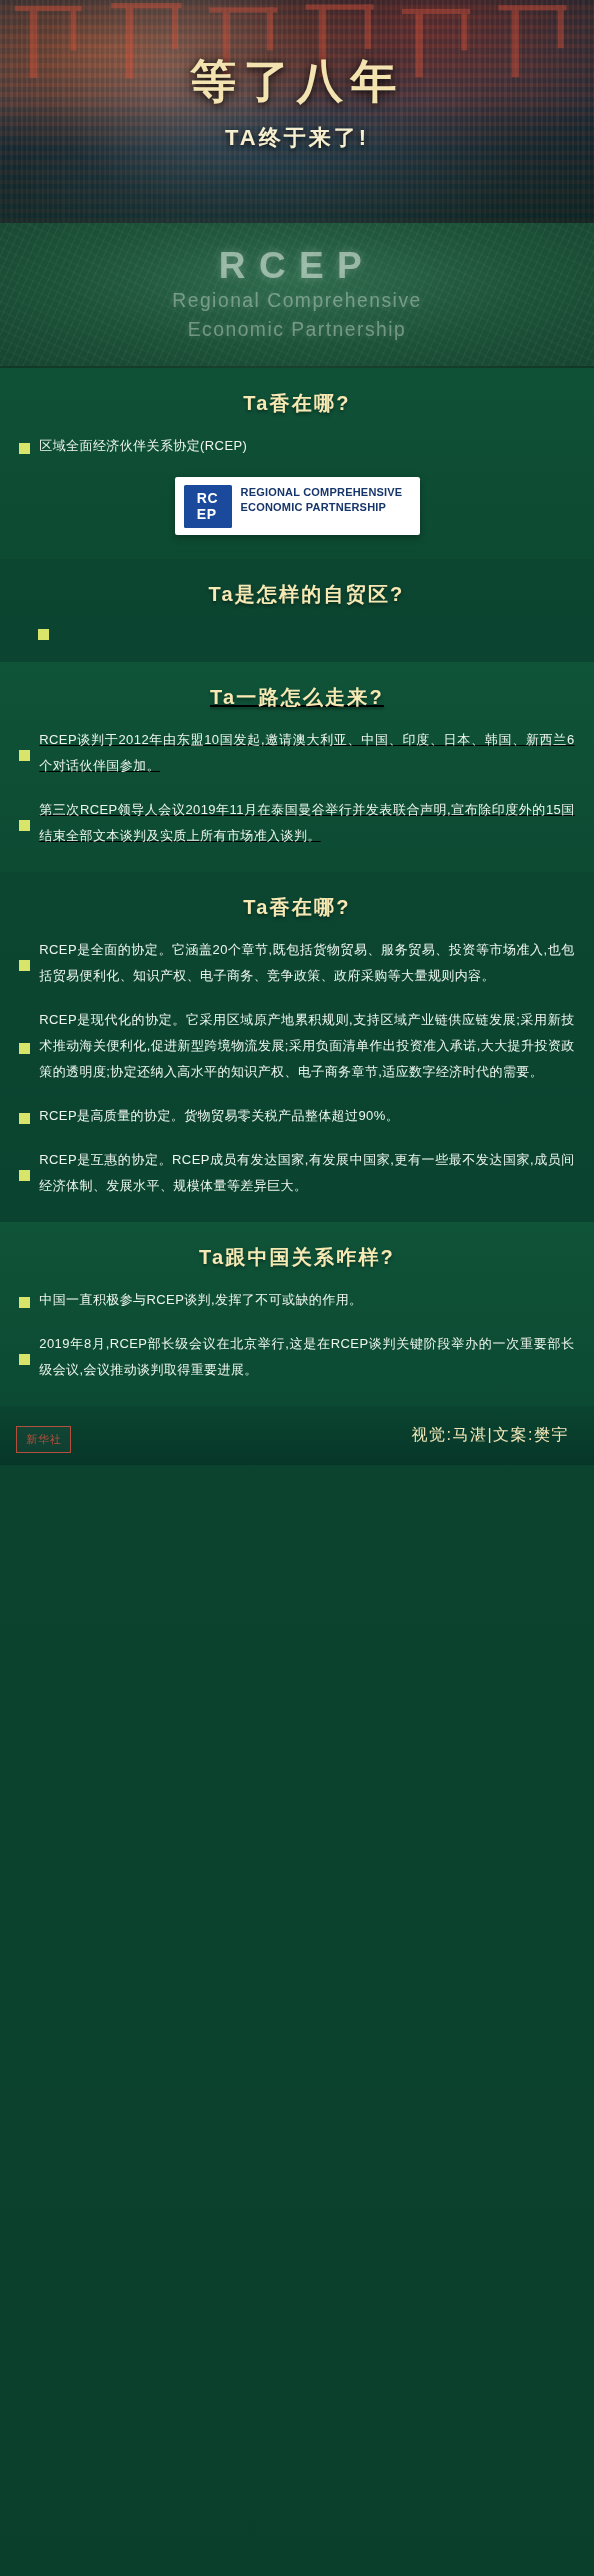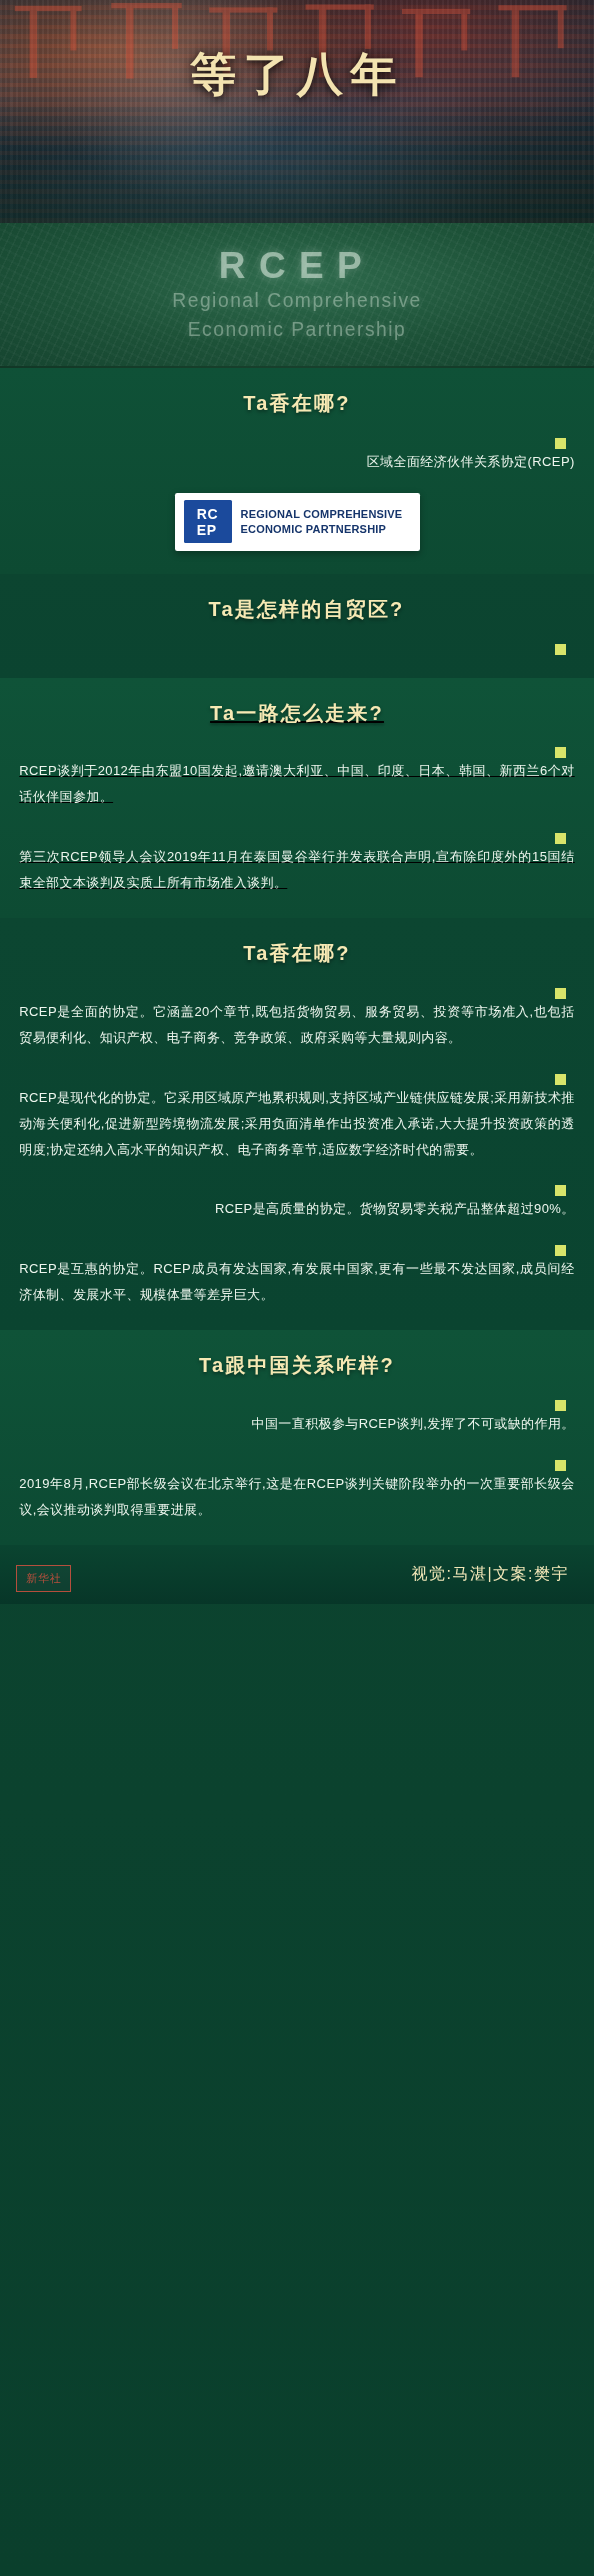--- a/index.html
+++ b/index.html
@@ -53,21 +53,21 @@
   }
   .cranes {
     position: absolute;
     top: 0; left: 0; right: 0;
     height: 89px;
     opacity: .55;
   }
   .hero-title-wrap {
     position: absolute;
     left: 0; right: 0;
-    top: 44px;
+    top: 51px;
     text-align: center;
   }
   .hero-title {
     font-size: 46px;
     font-weight: bold;
     color: #f3e3b0;
     letter-spacing: 7.4px;
     text-shadow: 0 2.2px 7.4px rgba(0,0,0,.75), 0 0 19.3px rgba(0,0,0,.5);
   }
   .hero-sub {
@@ -133,23 +133,22 @@
     font-weight: bold;
     color: #f6e9b4;
     letter-spacing: 2.2px;
     padding: 22px 0 16.3px 0;
     text-shadow: 0 1.5px 3.7px rgba(0,0,0,.4);
   }
 
   .bullet-list { padding: 0 19.3px; }
   .bullet {
     display: flex;
-    align-items: flex-end;
+    align-items: center;
     margin-bottom: 18px;
-    flex-direction: column;
   }
   .bullet-mark {
     flex: 0 0 auto;
     width: 11px; height: 11px;
     background: #d8e46a;
     margin: 4.5px 9px 0 0;
   }
   .bullet-text {
     font-size: 13px;
     line-height: 2.0;
@@ -158,21 +157,21 @@
     text-align: justify;
   }
 
   
   .logo-card {
     margin: 3px auto 19.3px auto;
     width: 245px;
     background: #ffffff;
     border-radius: 2.2px;
     display: flex;
-    align-items: center;
+    align-items: flex-start;
     padding: 7.4px 9px;
     box-shadow: 0 2.2px 7.4px rgba(0,0,0,.3);
   }
   .logo-badge {
     width: 48px; height: 43px;
     background: #1b4a9c;
     color: #fff;
     display: flex;
     align-items: center;
     justify-content: center;
@@ -246,20 +245,21 @@
         <rect x="560" y="14" width="10" height="90"></rect>
         <rect x="542" y="12" width="92" height="7"></rect>
         <rect x="622" y="12" width="8" height="56"></rect>
         <rect x="690" y="9" width="10" height="95"></rect>
         <rect x="672" y="7" width="92" height="7"></rect>
         <rect x="752" y="7" width="8" height="58"></rect>
       </g>
     </svg>
     <div class="hero-title-wrap">
       <div class="hero-title">等了八年</div>
+      <div class="hero-sub">TA终于来了!</div>
     </div>
   </div>
 
   <div class="chalkboard">
     <div class="chalk-inner">
       <div class="chalk-acronym">RCEP</div>
       <div class="chalk-line">Regional Comprehensive</div>
       <div class="chalk-line">Economic Partnership</div>
     </div>
   </div>

